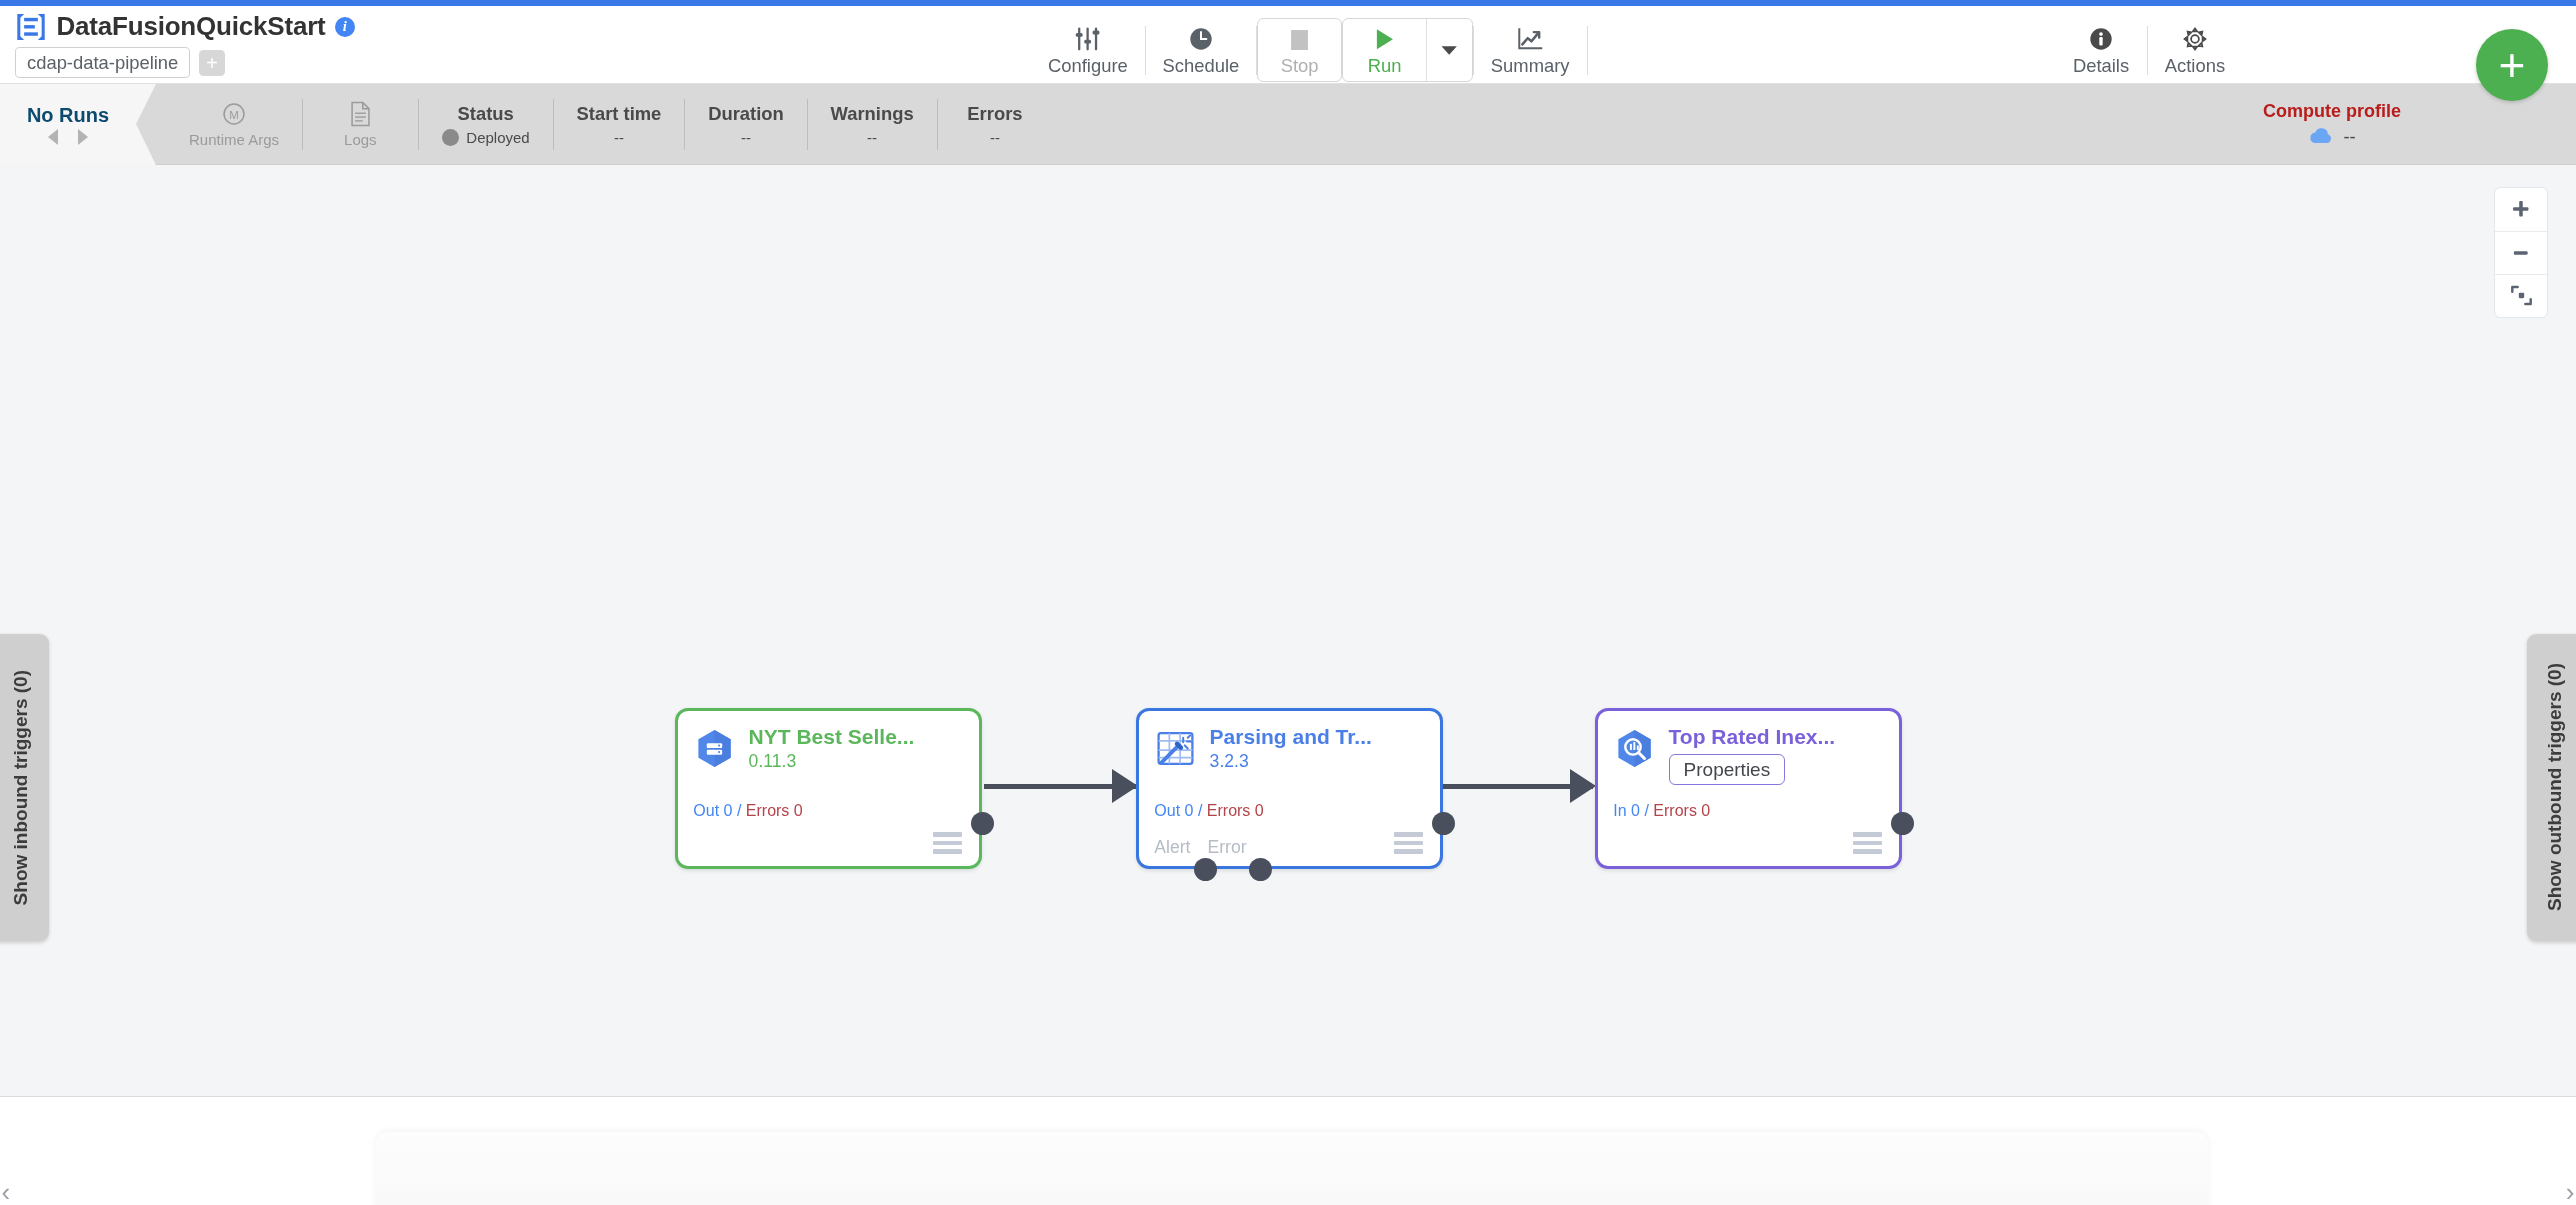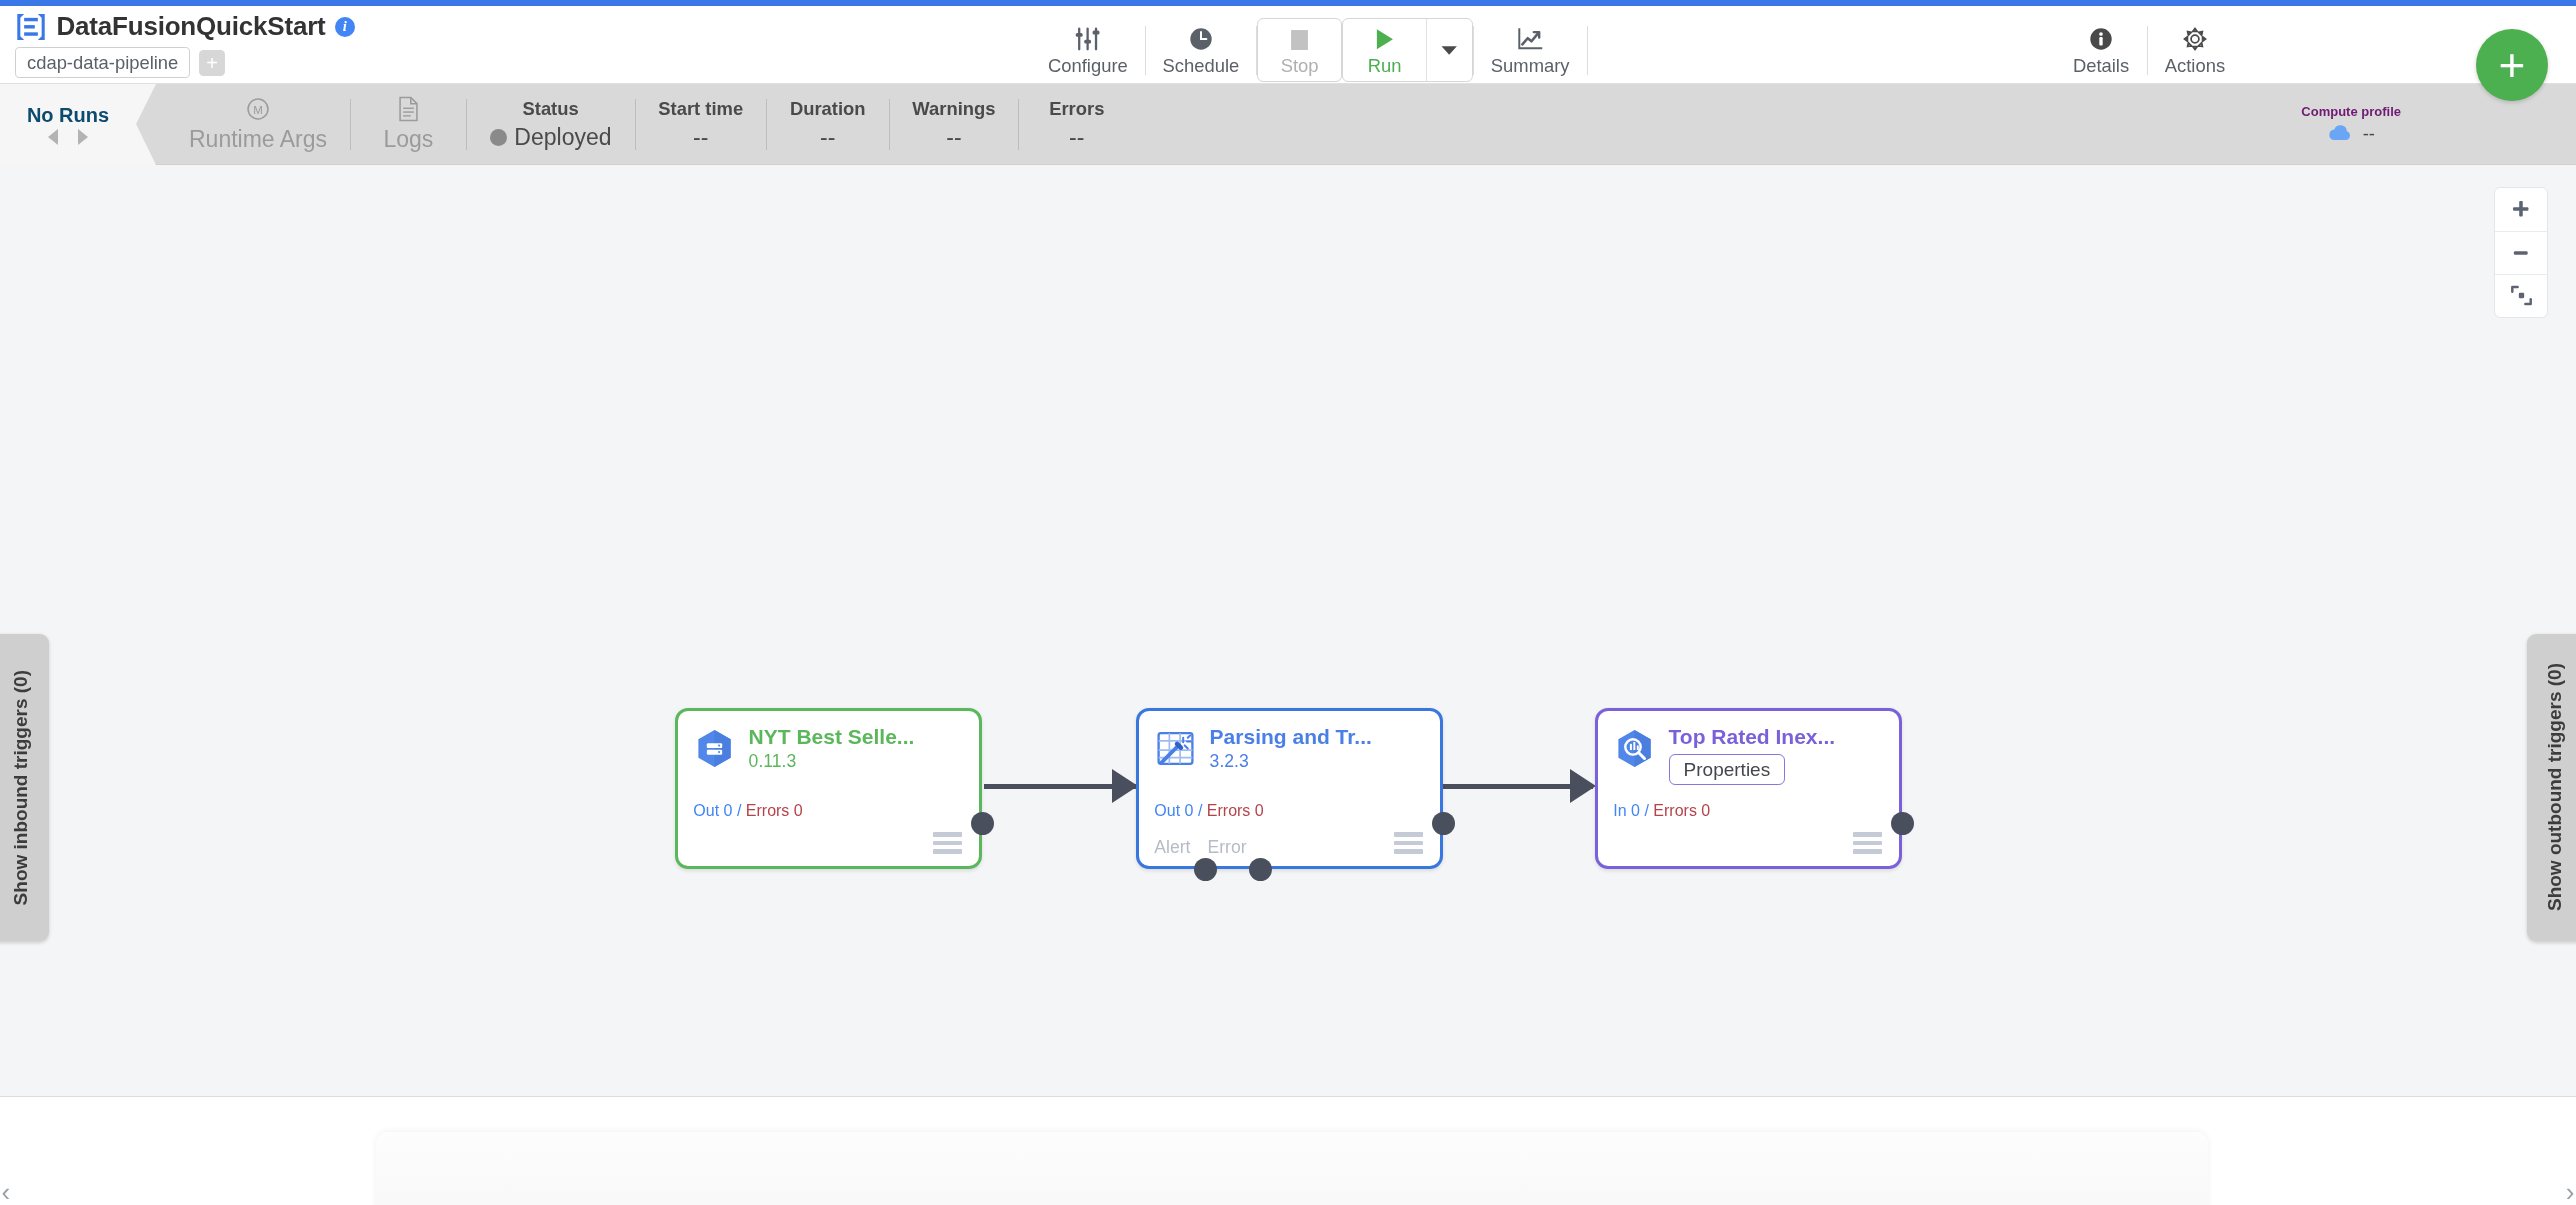--- a/index.html
+++ b/index.html
@@ -106,31 +106,31 @@
 
   .runs-items {
     position: absolute; left: 166px; top: 0; height: 81px;
     display: flex; align-items: stretch;
   }
   .run-cell {
     display: flex; flex-direction: column; align-items: center; justify-content: center;
     padding: 0 23px; gap: 3.1px; min-width: 115px;
   }
   .run-cell .rc-top { font-size: 18.4px; font-weight: bold; color: #4a4a4a; }
-  .run-cell .rc-bot { font-size: 23px; color: #4a4a4a; display: flex; align-items: center; gap: 7.7px; }
+  .run-cell .rc-bot { font-size: 15px; color: #4a4a4a; display: flex; align-items: center; gap: 7.7px; }
   .run-cell .rc-bot.muted { color: #9b9b9b; }
   .run-cell .rc-ico { height: 26px; display:flex; align-items:center; }
   .run-sep { width: 0.8px; background: #bdbdbd; margin: 15.3px 0; }
   .status-dot { width: 17px; height: 17px; border-radius: 50%; background: #8a8a8a; display: inline-block; }
 
   .compute-profile {
     position: absolute; right: 175px; top: 0; height: 81px;
     display: flex; flex-direction: column; align-items: center; justify-content: center; gap: 3.1px;
   }
-  .compute-profile .cp-title { font-size: 13px; font-weight: bold; color: #701a75; }
+  .compute-profile .cp-title { font-size: 18px; font-weight: bold; color: #b91c1c; }
   .compute-profile .cp-val { font-size: 18.4px; color: #4a4a4a; display: flex; align-items: center; gap: 9.2px; }
 
   
   .fab {
     position: absolute; right: 28px; top: 29px;
     width: 72px; height: 72px; border-radius: 50%;
     background: #4caf50; color: #ffffff;
     display: flex; align-items: center; justify-content: center;
     font-size: 46px; line-height: 0.8; font-weight: 300;
     box-shadow: 0 1.5px 4.6px rgba(0,0,0,0.18);

